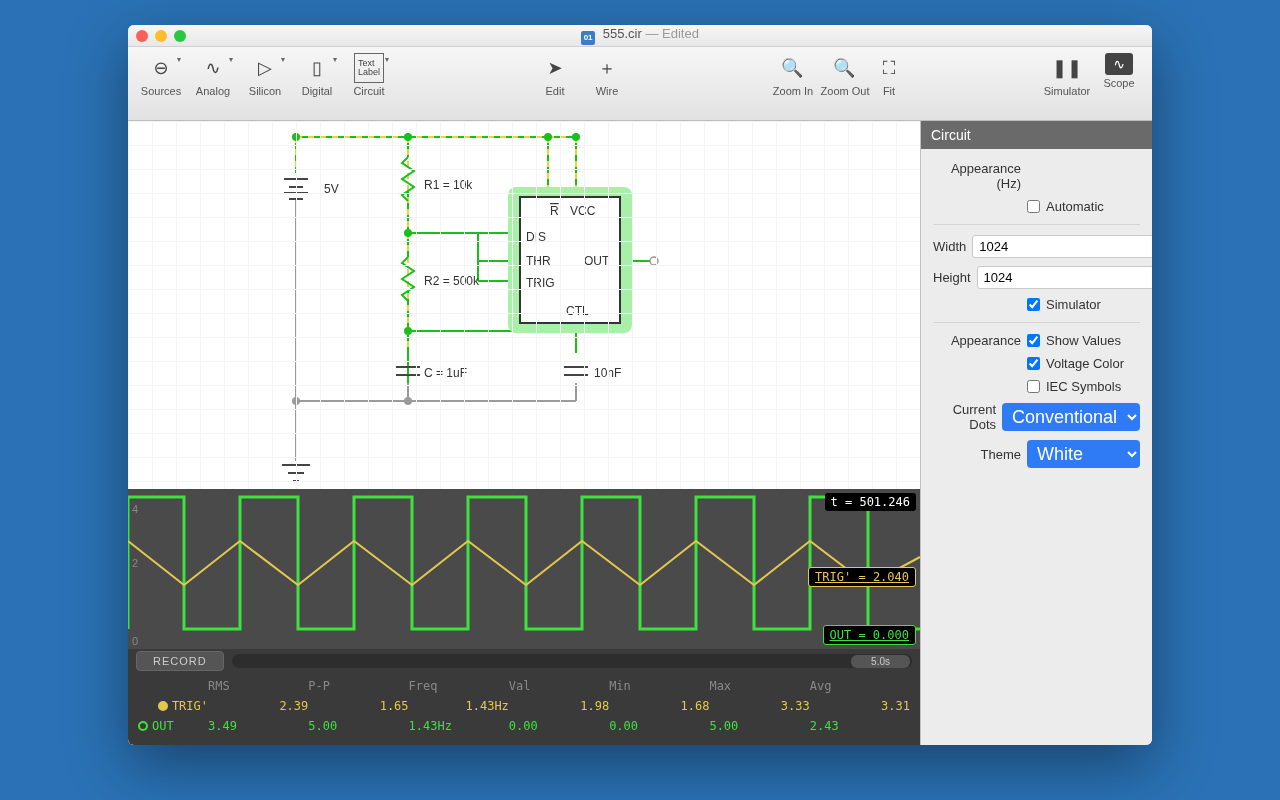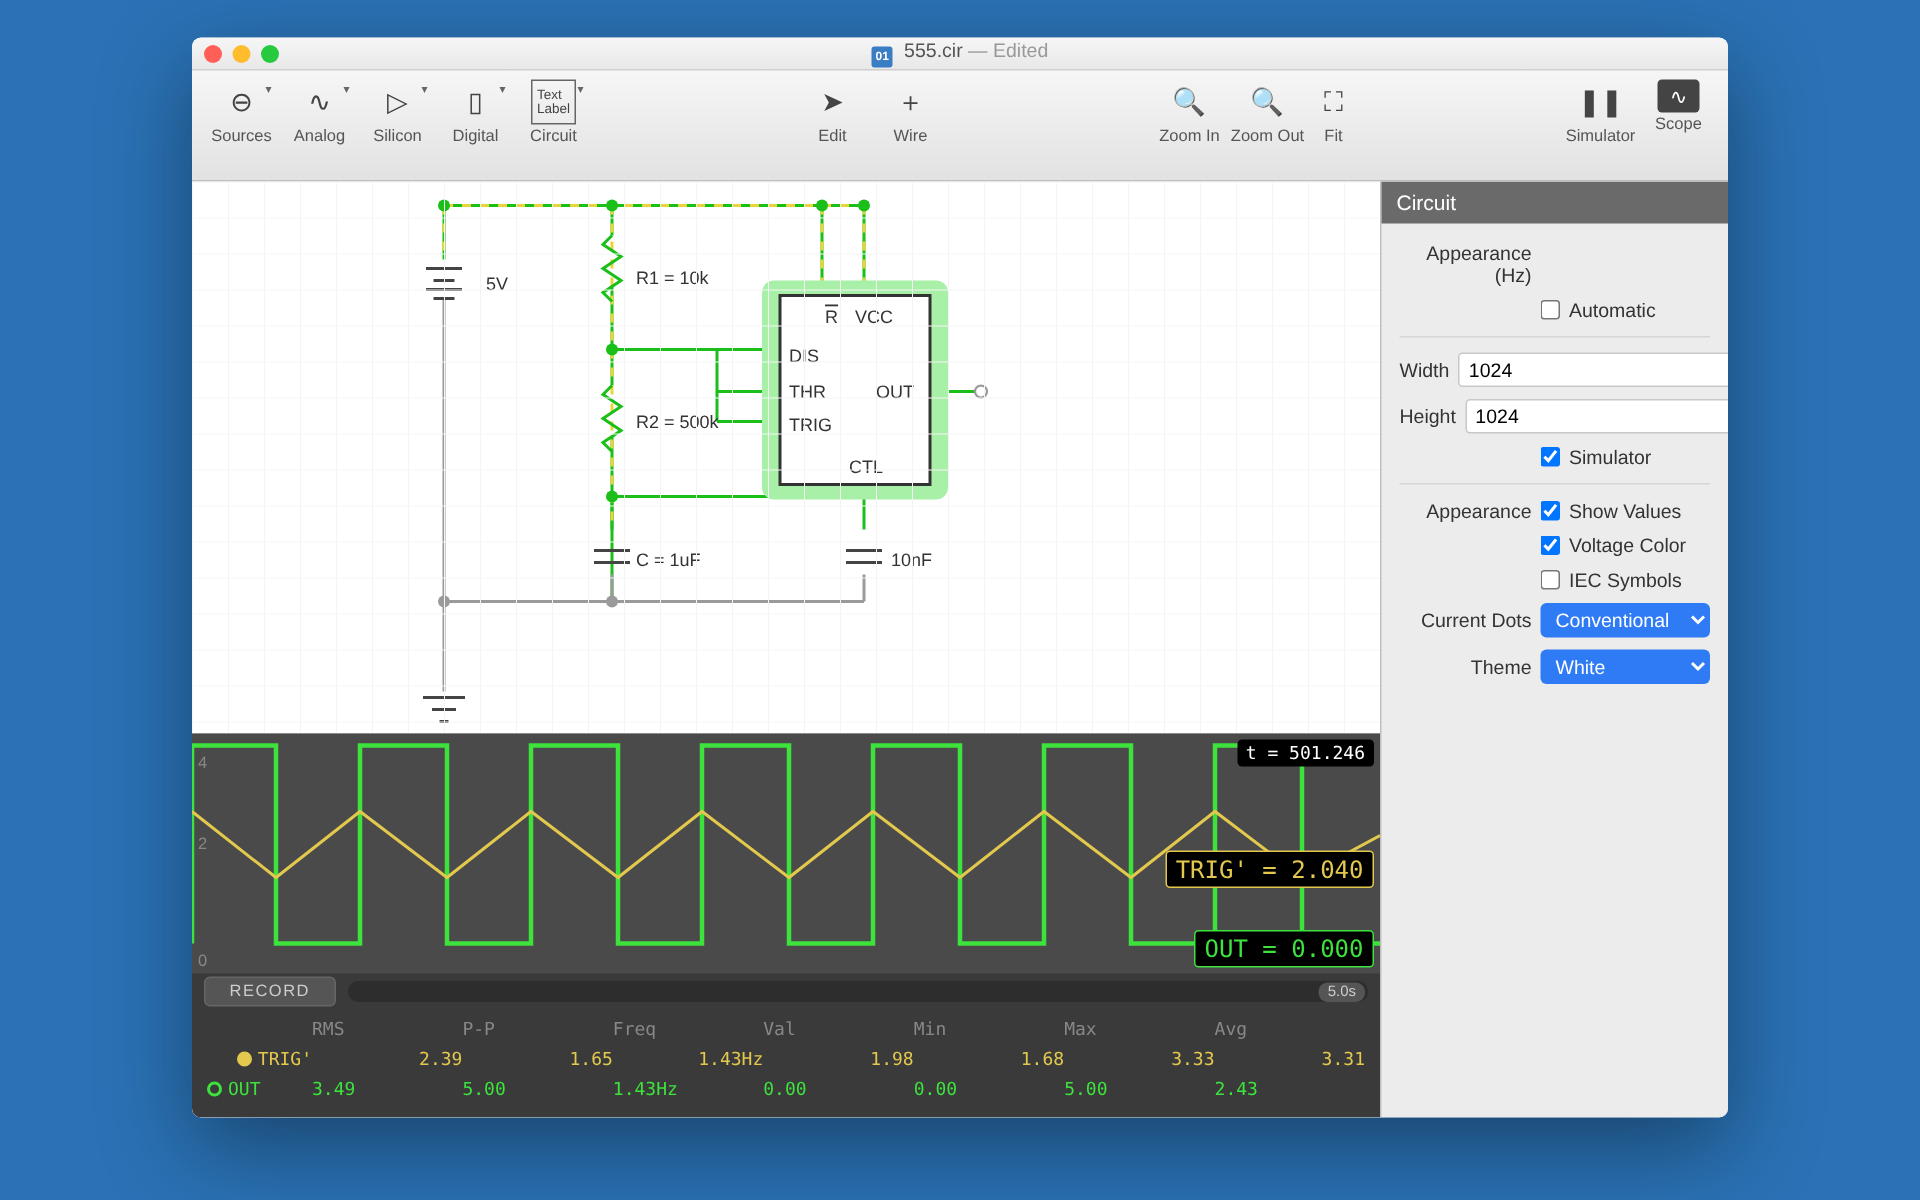--- a/index.html
+++ b/index.html
@@ -20,36 +20,36 @@
 .tb-btn .dd { font-size:8px; color:#666; position:relative; top:-28px; left:18px; height:0; }
 .tb-spacer { flex:1; }
 .body { flex:1; display:flex; overflow:hidden; }
 .left { flex:1; display:flex; flex-direction:column; background:#fff; }
 .canvas { flex:1; background:#fff; position:relative; overflow:hidden; }
 .grid { position:absolute; inset:0; background-image:linear-gradient(#f4f4f4 1px,transparent 1px),linear-gradient(90deg,#f4f4f4 1px,transparent 1px); background-size:24px 24px; }
 .scope { height:256px; background:#3a3a3a; color:#aaa; display:flex; flex-direction:column; }
 .plot { height:160px; position:relative; background:#4a4a4a; overflow:hidden; }
 .plot .yl { position:absolute; left:4px; font-size:11px; color:#888; }
 .tbadge { position:absolute; top:4px; right:4px; background:#000; color:#fff; font-size:12px; padding:2px 6px; border-radius:3px; font-family:monospace; }
-.sigbadge { position:absolute; right:4px; font-size:16px; padding:2px 6px; border-radius:3px; font-family:monospace; border:1px solid; background:#000; }
+.sigbadge { position:absolute; right:4px; font-size:12px; padding:2px 6px; border-radius:3px; font-family:monospace; border:1px solid; background:#000;text-decoration:underline; }
 .ctrls { height:24px; display:flex; align-items:center; padding:0 8px; gap:8px; background:#3a3a3a;justify-content:center; }
 .recbtn { background:#555; color:#ccc; border:1px solid #666; border-radius:4px; font-size:11px; padding:3px 16px; cursor:pointer; letter-spacing:1px; }
 .timebar { flex:1; height:14px; background:#2d2d2d; border-radius:7px; position:relative; }
-.timebar .pill { position:absolute; right:2px; top:1px; background:#555; color:#ccc; font-size:10px; padding:1px 6px; border-radius:6px; }
+.timebar .pill { position:absolute; right:2px; top:1px; background:#555; color:#ccc; font-size:10px; padding:1px 20px; border-radius:6px; }
 .stats { flex:1; display:grid; grid-template-columns:70px repeat(7,1fr); padding:6px 10px; font-family:monospace; font-size:12px; }
 .stats .hdr { color:#888; }
 .stats .n1 { color:#e3c84e;text-align:right; } .stats .n2 { color:#3de23d; }
 .sigdot { display:inline-block; width:10px; height:10px; border-radius:50%; border:2px solid; margin-right:4px; vertical-align:-1px; }
 .inspector { width:232px; background:#ececec; border-left:1px solid #c0c0c0; font-size:13px; }
 .insp-hdr { background:#6a6a6a; color:#fff; padding:6px 10px; font-size:14px; }
 .insp-body { padding:12px 12px; }
 .row { display:flex; align-items:center; margin-bottom:8px; gap:6px; }
 .row .lbl { width:88px; text-align:right; font-size:13px; color:#333; }
 .row input[type=text] { flex:1; border:1px solid #c8c8c8; border-radius:3px; padding:3px 6px; font-size:13px; background:#fff; }
-.row select { flex:1; border:1px solid #c8c8c8; border-radius:3px; padding:2px 4px; font-size:13px; background:#fff; }
+.row select { flex:1; border:1px solid #c8c8c8; border-radius:3px; padding:2px 4px; font-size:18px; background:#fff; }
 .row .chk { width:88px; }
 .row label { font-size:13px; }
 .divline { height:1px; background:#d5d5d5; margin:10px 0; }
 select.blue { background:#2f7bf5; color:#fff; border:none; border-radius:4px; padding:3px 6px; }
 
 .circuit text { font-size:12px; font-family:Verdana,Arial,sans-serif; fill:#333; }
 </style>
 </head>
 <body>
 

